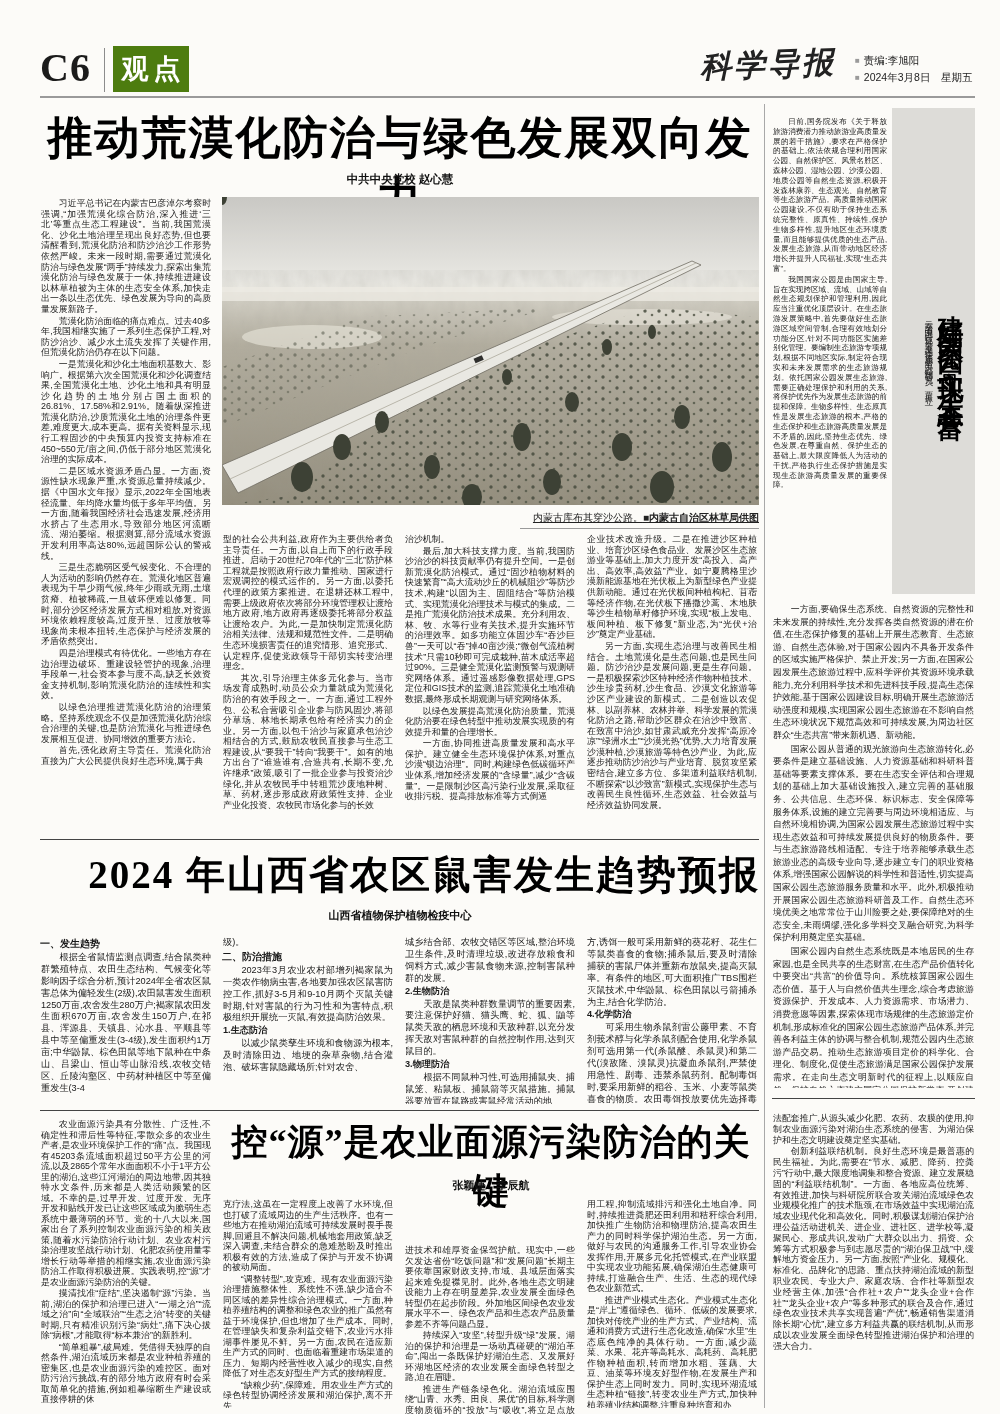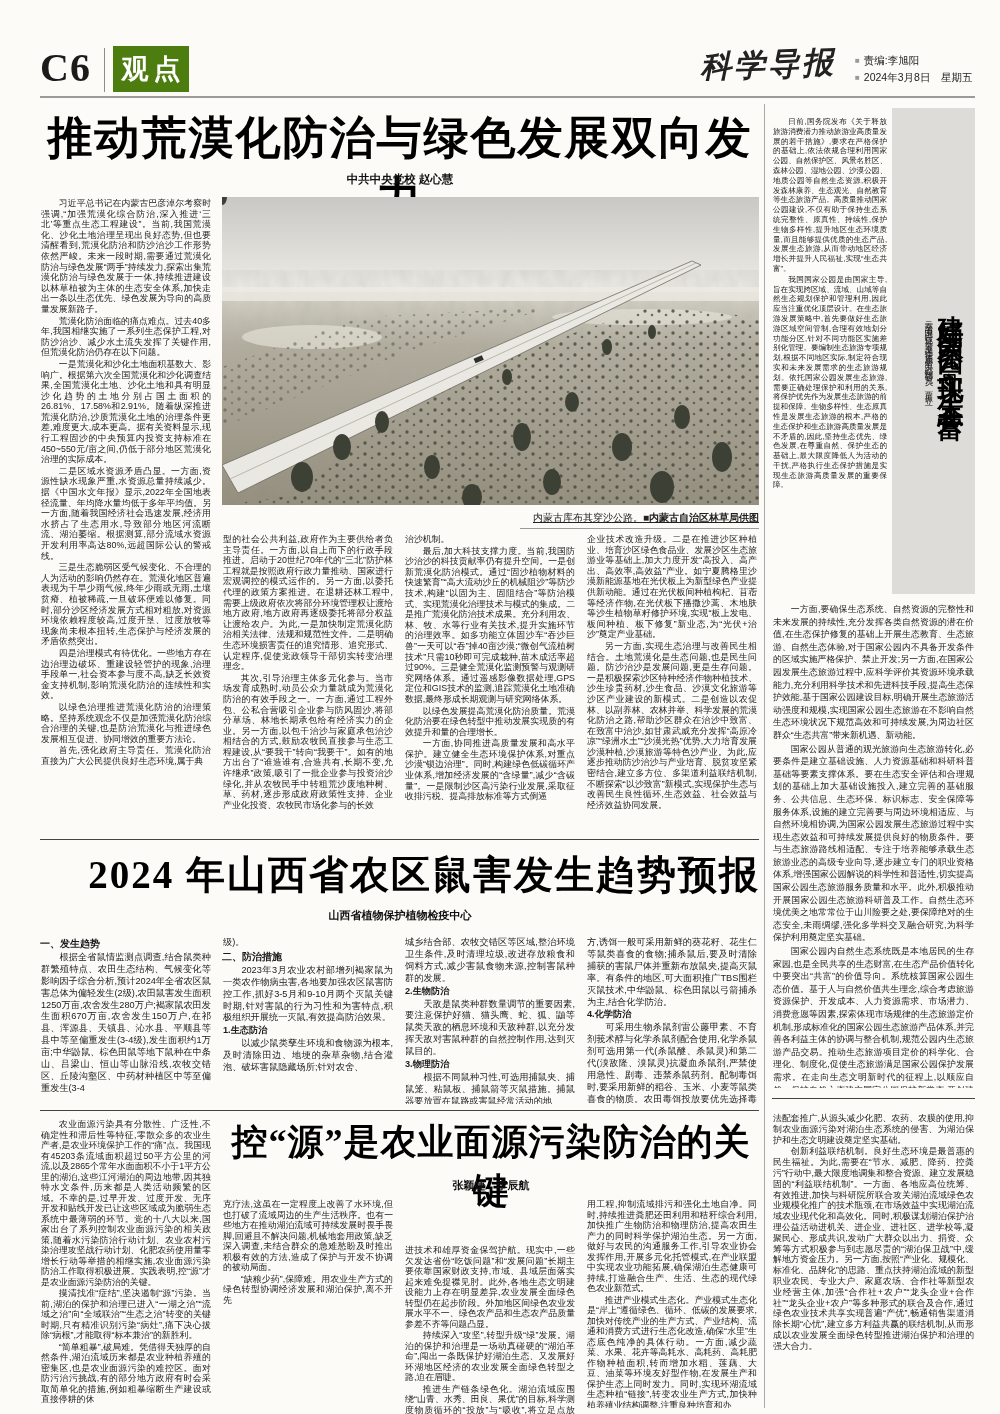--- a/index.html
+++ b/index.html
@@ -186,20 +186,21 @@
   <div class="abs h-pollution">控“源”是农业面源污染防治的关键</div>
   <div class="abs byline" style="left:222px;top:1178px;width:538px;font-size:11px;">张颖婕　李辰航</div>
 
   <div class="col pollubody" style="left:40px;top:1118px;width:172px;height:290px;">
     <p>农业面源污染具有分散性、广泛性,不确定性和滞后性等特征,零散众多的农业生产者,是农业环境保护工作的“痛”点。我国现有45203条流域面积超过50平方公里的河流,以及2865个常年水面面积不小于1平方公里的湖泊,这些江河湖泊的周边地带,因其独特水文条件,历来都是人类活动频繁的区域。不幸的是,过早开发、过度开发、无序开发和贴线开发已让这些区域成为脆弱生态系统中最薄弱的环节。党的十八大以来,国家出台了系列控制农业面源污染的相关政策,随着水污染防治行动计划、农业农村污染治理攻坚战行动计划、化肥农药使用量零增长行动等举措的相继实施,农业面源污染防治工作取得积极进展。实践表明,控“源”才是农业面源污染防治的关键。</p>
       <p>摸清找准“症结”,坚决遏制“源”污染。当前,湖泊的保护和治理已进入“一湖之治”“流域之治”向“全域联治”“生态之治”转变的关键时期,只有精准识别污染“病灶”,痛下决心拔除“病根”,才能取得“标本兼治”的新胜利。</p>
     <p>“简单粗暴”,破局难。凭借得天独厚的自然条件,湖泊流域历来都是农业种植养殖的密集区,也是农业面源污染的难控区。面对防污治污挑战,有的部分地方政府有时会采取简单化的措施,例如粗暴缩断生产建设或直接停耕的休</p>
   </div>
   <div class="col pollubody" style="left:222px;top:1198px;width:172px;height:210px;">
     <p class="noind">克疗法,这虽在一定程度上改善了水环境,但也打破了流域周边的生产生活秩序。也有一些地方在推动湖泊流域可持续发展时畏手畏脚,回避且不解决问题,机械地套用政策,缺乏深入调查,未结合群众的急难愁盼及时推出积极有效的方法,造成了保护与开发不协调的被动局面。</p>
+      <p>“调整转型”,攻克难。现有农业面源污染治理措施整体性、系统性不强,缺少适合不同区域的差异性综合治理模式。一方面,种植养殖结构的调整和绿色农业的推广虽然有益于环境保护,但也增加了生产成本。同时,在管理缺失和复杂利益交错下,农业污水排湖事件屡见不鲜。另一方面,农民在适应新生产方式的同时、也面临着重建市场渠道的压力、短期内经营性收入减少的现实,自然降低了对生态友好型生产方式的接纳程度。</p>
     <p>“缺粮少药”,保障难。用农业生产方式的绿色转型协调经济发展和湖泊保护,离不开先</p>
   </div>
   <div class="col pollubody" style="left:404px;top:1244px;width:172px;height:210px;">
     <p class="noind">进技术和雄厚资金保驾护航。现实中,一些欠发达省份“吃饭问题”和“发展问题”长期主要依靠国家财政支持,市域、县域层面落实起来难免捉襟见肘。此外,各地生态文明建设能力上存在明显差异,农业发展全面绿色转型仍在起步阶段。外加地区间绿色农业发展水平不一、绿色农产品和生态农产品质量参差不齐等问题凸显。</p>
       <p>持续深入“攻坚”,转型升级“绿”发展。湖泊的保护和治理是一场动真碰硬的“湖泊革命”,闯出一条既保护好湖泊生态、又发展好环湖地区经济的农业发展全面绿色转型之路,迫在眉睫。</p>
     <p>推进生产链条绿色化。湖泊流域应围绕“山青、水秀、田良、果优”的目标,科学测度物质循环的“投放”与“吸收”,将立足点放在“精准农业”增效提速上。一方面,通过推广有机肥使用和绿色防控,引入雨污分流和废水循环利</p>
   </div>
   <div class="col pollubody" style="left:586px;top:1198px;width:172px;height:210px;">
     <p class="noind">用工程,抑制流域排污和强化土地自净。同时,持续推进粪肥还田利用和秸秆综合利用,加快推广生物防治和物理防治,提高农田生产力的同时科学保护湖泊生态。另一方面,做好与农民的沟通服务工作,引导农业协会发挥作用,开展多元化托管模式,在产业联盟中实现农业功能拓展,确保湖泊生态健康可持续,打造融合生产、生活、生态的现代绿色农业新范式。</p>
       <p>推进产业模式生态化。产业模式生态化是“岸上”遵循绿色、循环、低碳的发展要求,加快对传统产业的生产方式、产业结构、流通和消费方式进行生态化改造,确保“水里”生态底色纯净的具体行动。一方面,减少蔬菜、水果、花卉等高耗水、高耗药、高耗肥作物种植面积,转而增加水稻、莲藕、大豆、油菜等环境友好型作物,在发展生产和保护生态上同时发力。同时,实现环湖流域生态种植“链接”,转变农业生产方式,加快种植养殖业结构调整,注重良种培育和办</p>

